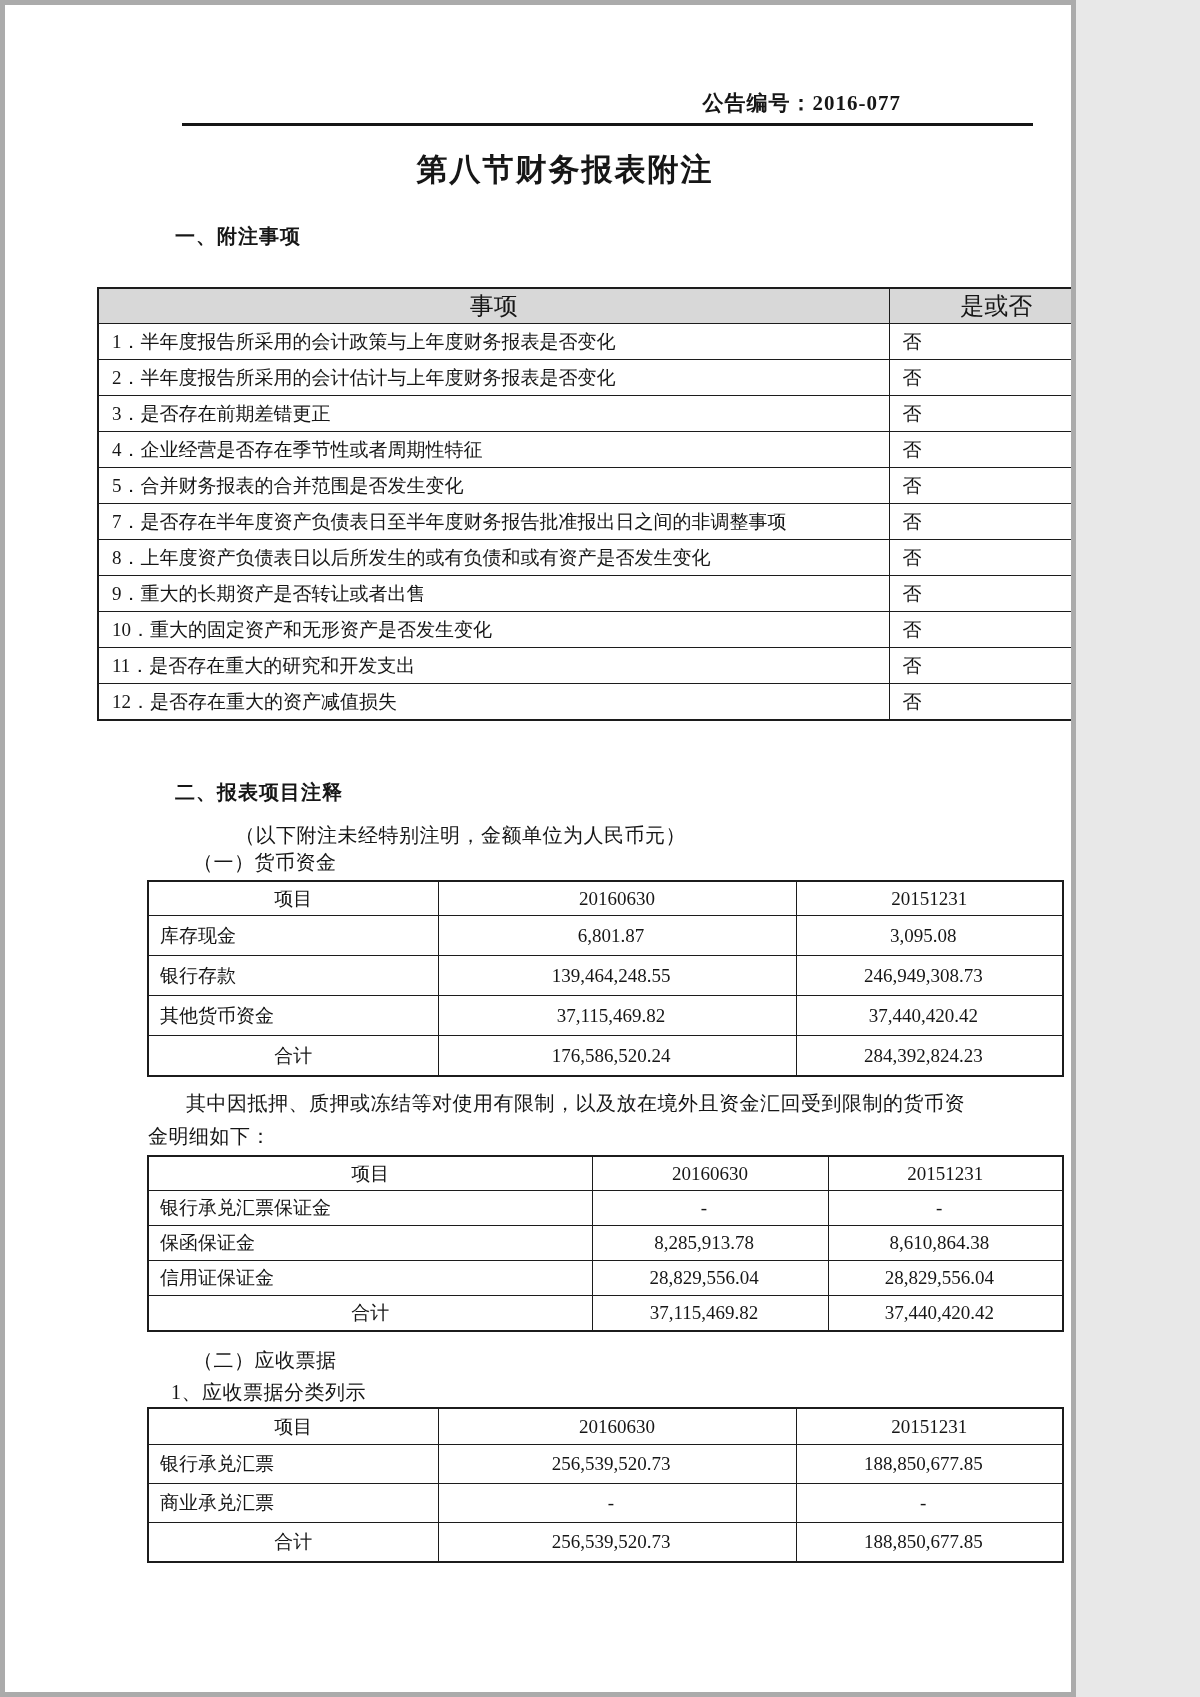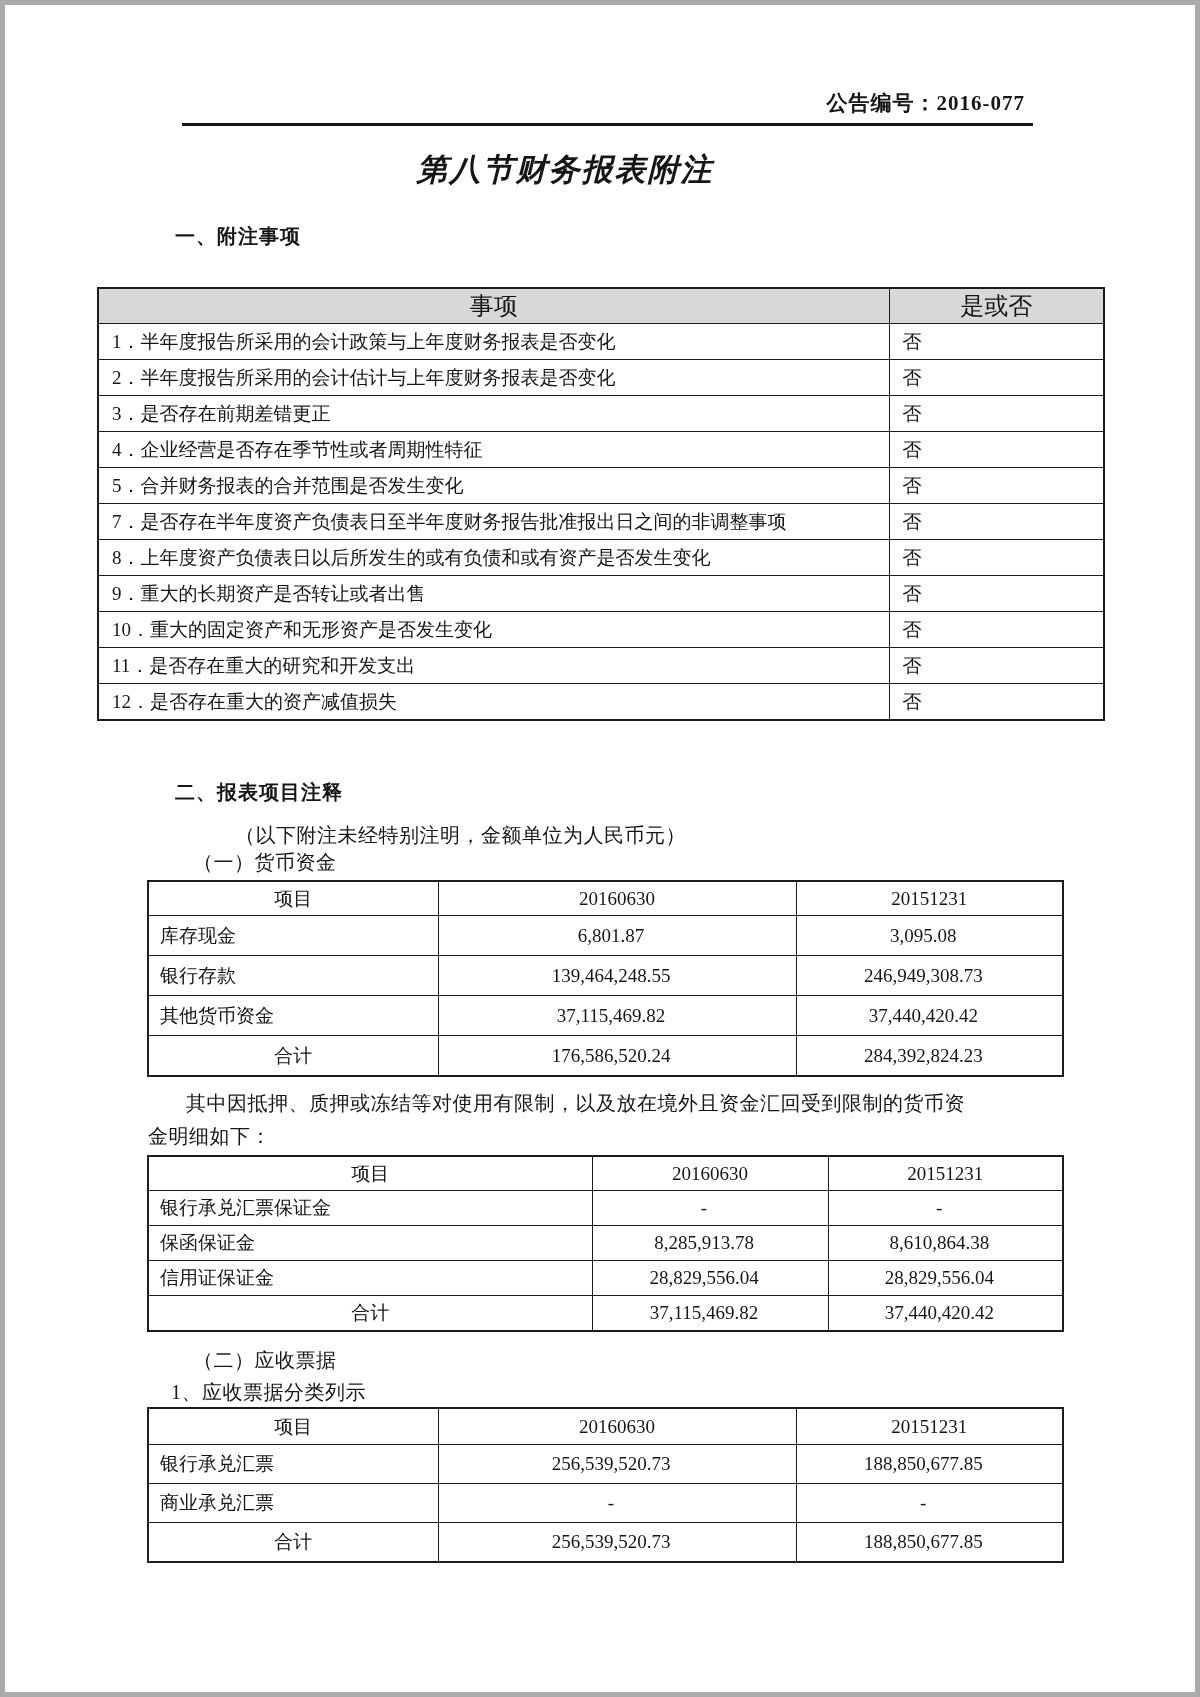--- a/index.html
+++ b/index.html
@@ -1,28 +1,28 @@
 <!DOCTYPE html>
 <html style="--header-bg: #d8d8d8; --page-edge: #ababab;"><head>
 <meta charset="utf-8">
 <style>
   html,body{margin:0;padding:0;background:#e8e8e8;}
   .page{
     position:relative;
-    width:1200px;height:1697px;
+    width:1076px;height:1697px;
     box-sizing:border-box;
     background:#ffffff;
     border:5px solid var(--page-edge,#ababab);
     overflow:hidden;
     font-family:"Liberation Serif","DejaVu Serif",serif;
     color:#161616;
   }
   .notice{position:absolute;top:84px;right:170px;font-size:21px;font-weight:bold;letter-spacing:1px;}
   .rule{position:absolute;left:177px;top:118px;width:851px;height:3px;background:#161616;}
-  .doc-title{position:absolute;left:0;top:144px;width:1120px;margin:0;text-align:center;font-size:31px;font-weight:bold;letter-spacing:2px;font-style:italic;}
+  .doc-title{position:absolute;left:0;top:144px;width:1120px;margin:0;text-align:center;font-size:31px;font-weight:bold;letter-spacing:2px;}
   .h-sec{position:absolute;margin:0;font-size:20px;font-weight:bold;letter-spacing:1px;}
   .h-notes{left:170px;top:218px;}
   .h-items{left:170px;top:774px;}
   .plain{position:absolute;margin:0;font-size:20px;font-weight:normal;white-space:nowrap;letter-spacing:0.5px;}
   .unit-note{left:188px;top:817px;margin-left:42px;}
   .h-monetary{left:188px;top:844px;}
   .restrict1{left:181px;top:1085px;}
   .restrict2{left:143px;top:1118px;}
   .h-receivable{left:188px;top:1342px;}
   .h-receivable-sub{left:166px;top:1374px;}

